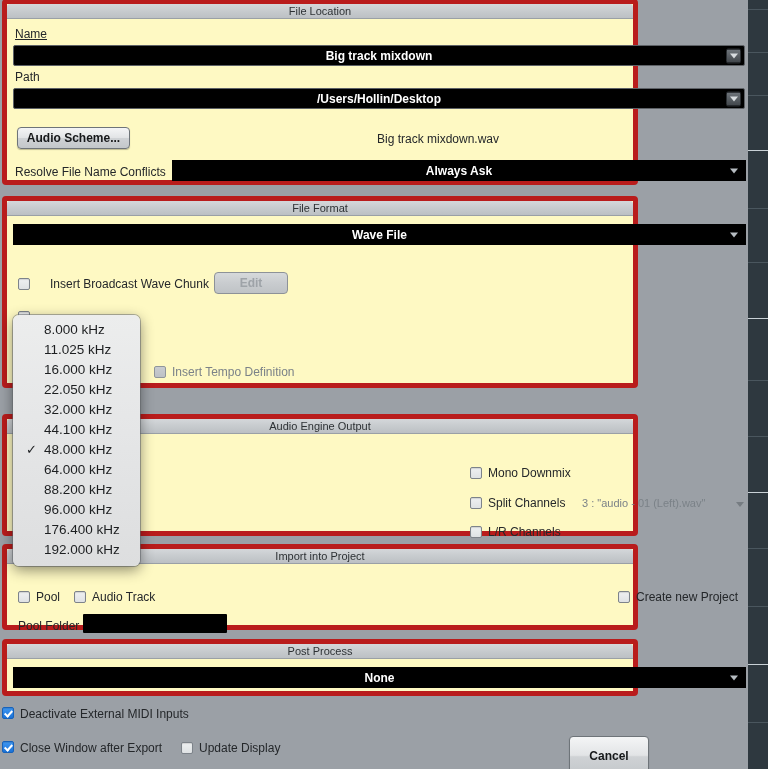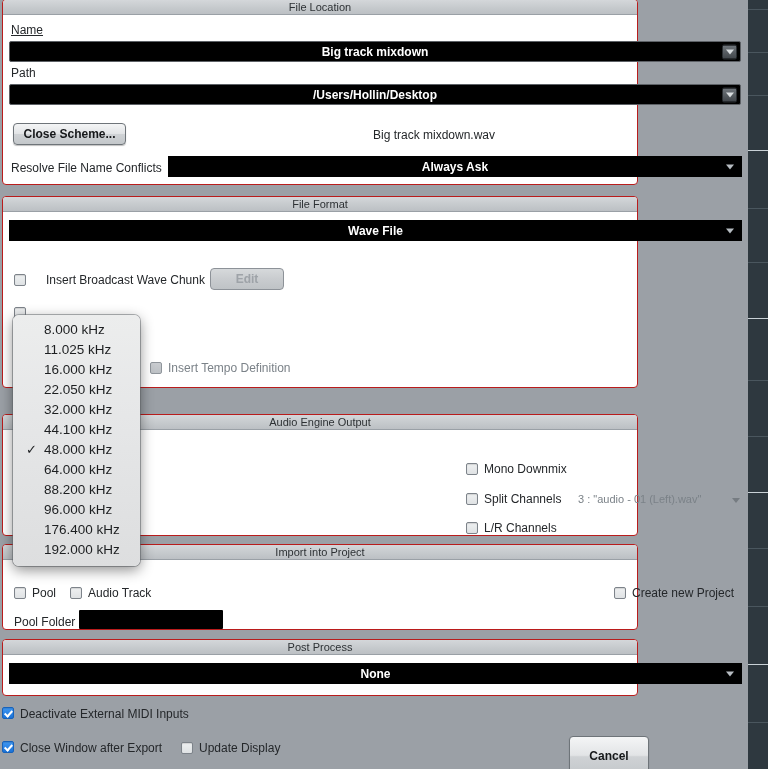--- a/index.html
+++ b/index.html
@@ -40,22 +40,22 @@
     height: 769px;
     background: #9ba0a6;
     overflow: hidden;
   }
 
   
   .group {
     position: absolute;
     left: 2px;
     width: 636px;
-    background: #ffffff;
-    border: 1px solid #b91c1c;
+    background: #fef9c3;
+    border: 5px solid #b91c1c;
     border-radius: 4px;
   }
   .group-title {
     height: 15px;
     line-height: 15px;
     text-align: center;
     font-size: 11px;
     color: #2d3134;
     background: linear-gradient(to bottom, #d4d7da 0%, #c6cacd 55%, #bcc0c4 100%);
     border-bottom: 1px solid #9aa0a6;
@@ -243,21 +243,21 @@
 
       <div class="lbl" style="left:8px; top:51px;">Path</div>
 
       <div class="blackfield" style="left:6px; top:69px; width:732px; height:21px;text-align:right;">
         <span>/Users/Hollin/Desktop</span>
         <span class="popup-arrow-btn">
           <span class="tri"></span>
         </span>
       </div>
 
-      <div class="pushbtn" style="left:10px; top:108px; width:113px; height:22px;">Close Scheme...</div>
+      <div class="pushbtn" style="left:10px; top:108px; width:113px; height:22px;">Audio Scheme...</div>
 
       <div class="lbl" style="left:370px; top:113px;">Big track mixdown.wav</div>
 
       <div class="lbl" style="left:8px; top:146px;">Resolve File Name Conflicts</div>
 
       <div class="blackfield plain" style="left:165px; top:141px; width:574px; height:21px;">
         <span>Always Ask</span>
         <span class="flat-arrow"></span>
       </div>
 

